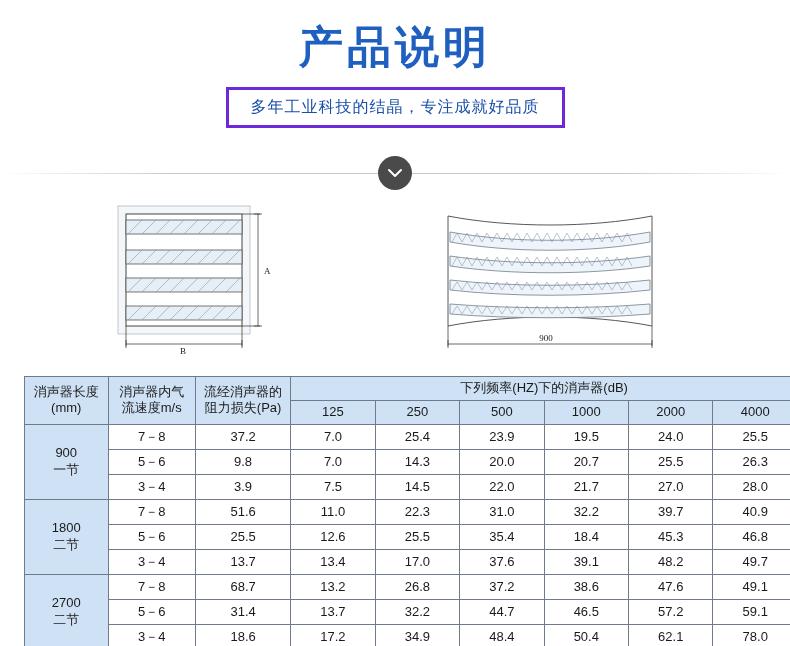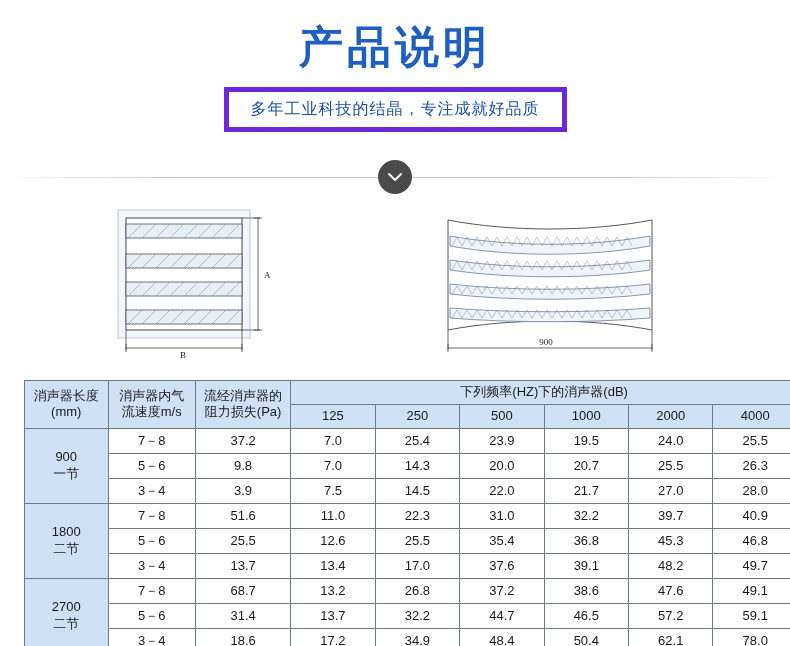--- a/index.html
+++ b/index.html
@@ -16,21 +16,21 @@
   .main-title {
     font-size: 44px;
     font-weight: bold;
     color: #1f5fc0;
     letter-spacing: 4px;
     line-height: 1.15;
     margin: 0 0 14px 0;
   }
   .subtitle-box {
     display: inline-block;
-    border: 5px solid #6d28d9;
+    border: 3px solid #6d28d9;
     padding: 7px 22px;
     font-size: 16px;
     color: #1a4fa8;
     letter-spacing: 1px;
     background: #ffffff;
     font-family: Liberation Mono, monospace;
   }
 
   
   .divider-wrap {
@@ -310,21 +310,21 @@
           <td>32.2</td>
           <td>39.7</td>
           <td>40.9</td>
         </tr>
         <tr>
           <td class="nowrap">5－6</td>
           <td>25.5</td>
           <td>12.6</td>
           <td>25.5</td>
           <td>35.4</td>
-          <td>36.8</td>
+          <td>18.4</td>
           <td>45.3</td>
           <td>46.8</td>
         </tr>
         <tr>
           <td class="nowrap">3－4</td>
           <td>13.7</td>
           <td>13.4</td>
           <td>17.0</td>
           <td>37.6</td>
           <td>39.1</td>

